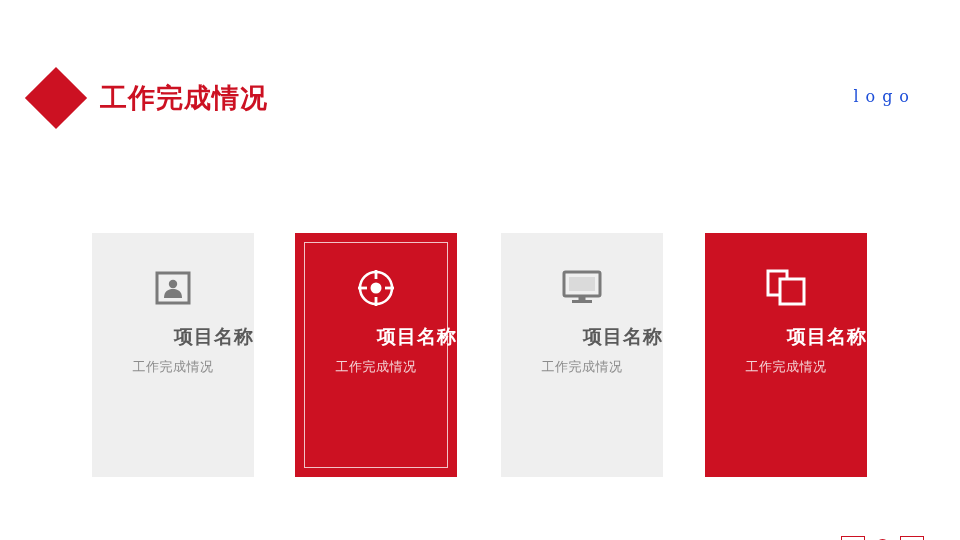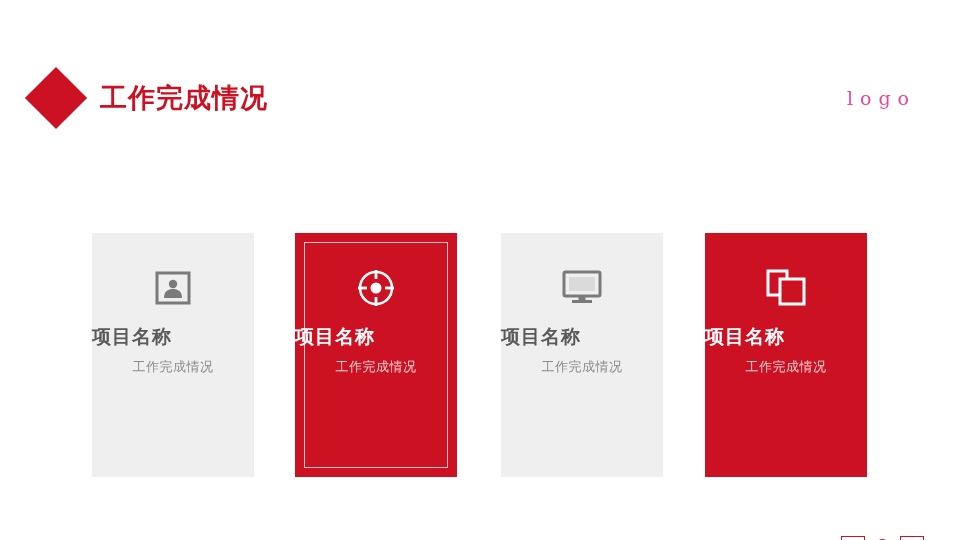--- a/index.html
+++ b/index.html
@@ -47,22 +47,22 @@
     font-weight: bold;
     color: #cc1122;
     letter-spacing: 1px;
     line-height: 36px;
     white-space: nowrap;
   }
   .logo {
     position: absolute;
     right: 44px;
     top: 40px;
-    font-size: 19px;
-    color: #ec4899;
+    font-size: 16px;
+    color: #1d4ed8;
     letter-spacing: 7px;
     font-family: "DejaVu Serif", serif;
     white-space: nowrap;
   }
 
   
   .cards {
     position: absolute;
     left: 92px;
     top: 186px;
@@ -105,21 +105,21 @@
     height: 46px;
     display: flex;
     align-items: center;
     justify-content: center;
   }
   .card-title {
     position: absolute;
     left: 0;
     top: 90px;
     width: 100%;
-    text-align: left;
+    text-align: right;
     font-size: 19px;
     font-weight: bold;
     line-height: 26px;
     letter-spacing: 1px;
   }
   .card-sub {
     position: absolute;
     left: 0;
     top: 124px;
     width: 100%;

